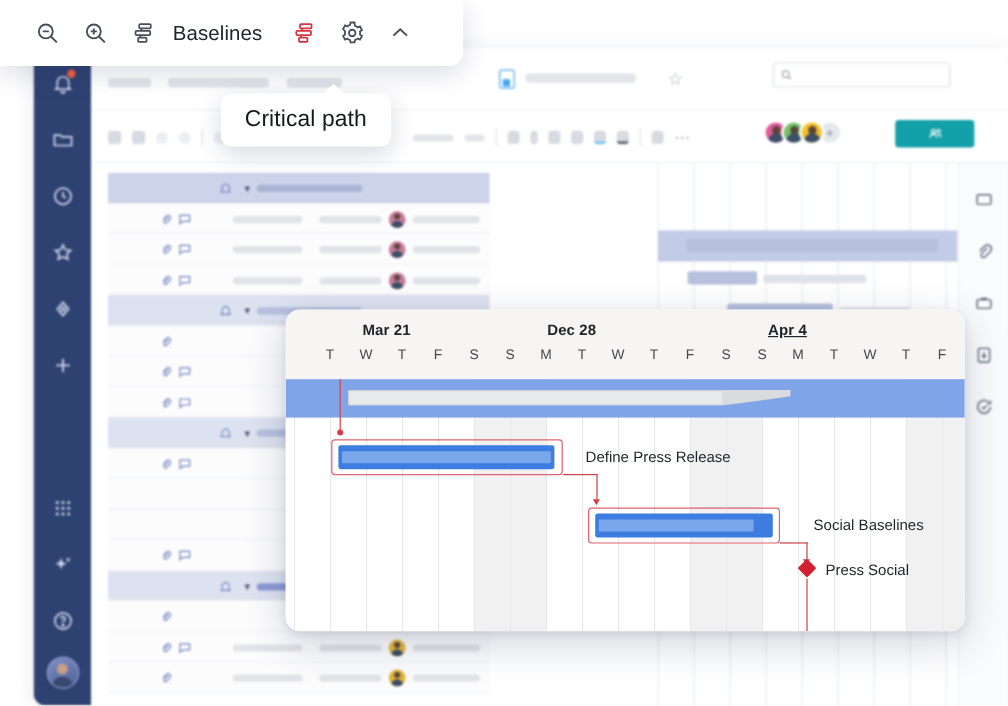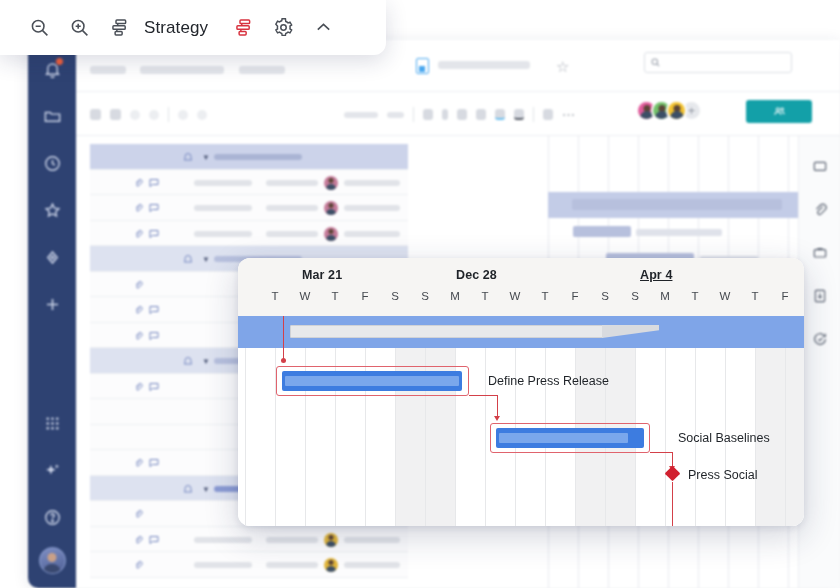--- a/index.html
+++ b/index.html
@@ -669,21 +669,21 @@
         </svg>
     </div>
     <div class="pill-btn">
       <svg viewBox="0 0 24 24" fill="none" stroke="currentColor" stroke-width="1.7">
           <rect x="8" y="3.5" width="11" height="4" rx="1"></rect>
           <rect x="4.5" y="10" width="14" height="4" rx="1"></rect>
           <rect x="7" y="16.5" width="8" height="4" rx="1"></rect>
           <path d="M10 7.5v2.5M9 14v2.5"></path>
         </svg>
     </div>
-    <div class="pill-label">Strategy</div>
+    <div class="pill-label">Baselines</div>
     <div class="pill-btn red">
       <svg viewBox="0 0 24 24" fill="none" stroke="currentColor" stroke-width="1.7">
           <rect x="8" y="3.5" width="11" height="4" rx="1"></rect>
           <rect x="4.5" y="10" width="14" height="4" rx="1"></rect>
           <rect x="7" y="16.5" width="8" height="4" rx="1"></rect>
           <path d="M10 7.5v2.5M9 14v2.5"></path>
         </svg>
     </div>
     <div class="pill-btn">
       <svg viewBox="0 0 24 24" fill="none" stroke="currentColor" stroke-width="1.7">
@@ -691,14 +691,15 @@
           <path d="M19.4 13.5a7.6 7.6 0 0 0 0-3l1.9-1.4-1.9-3.3-2.2.9a7.6 7.6 0 0 0-2.6-1.5L14.2 2h-3.8l-.4 2.2a7.6 7.6 0 0 0-2.6 1.5l-2.2-.9-1.9 3.3L5.2 10.5a7.6 7.6 0 0 0 0 3l-1.9 1.4 1.9 3.3 2.2-.9a7.6 7.6 0 0 0 2.6 1.5l.4 2.2h3.8l.4-2.2a7.6 7.6 0 0 0 2.6-1.5l2.2.9 1.9-3.3z"></path>
         </svg>
     </div>
     <div class="pill-btn">
       <svg viewBox="0 0 24 24" fill="none" stroke="currentColor" stroke-width="1.9">
           <path d="M5.5 14.5L12 8.5l6.5 6"></path>
         </svg>
     </div>
   </div>
 
+  <div class="tooltip">Critical path</div>
 
 </div>
 
 </body></html>

